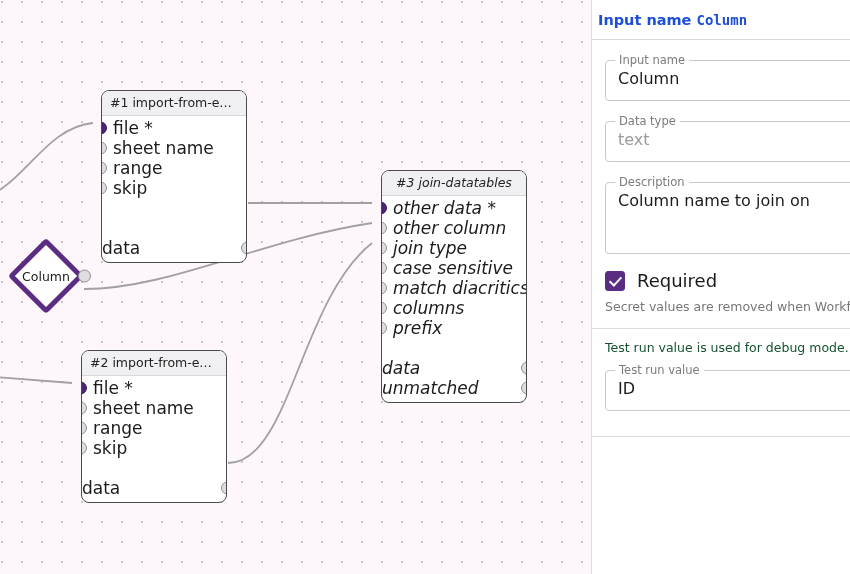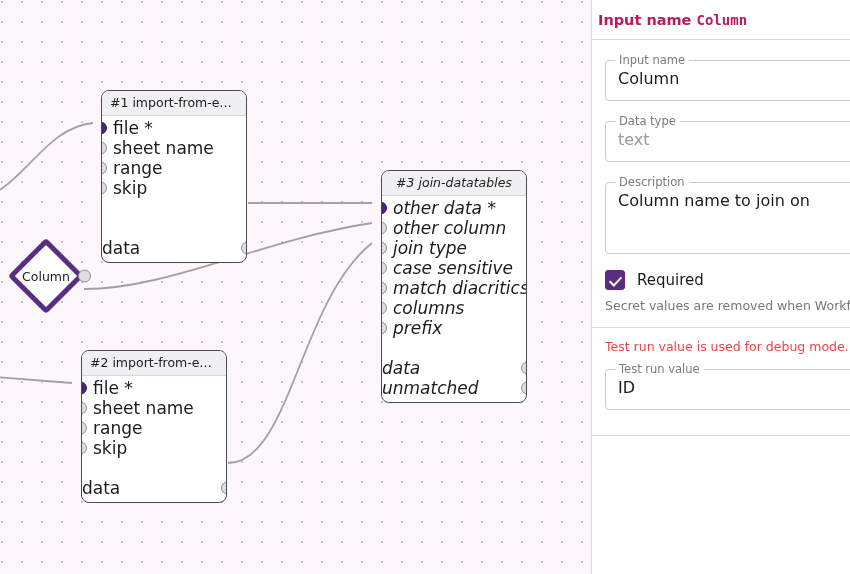--- a/index.html
+++ b/index.html
@@ -104,21 +104,21 @@
     position: absolute;
     left: 591px; top: 0;
     width: 259px; height: 574px;
     background: #ffffff;
     border-left: 1px solid #dcdcdc;
   }
   #panel-title {
     padding: 12px 0 11px 6px;
     font-size: 14.5px;
     font-weight: bold;
-    color: #be185d;
+    color: #1d4ed8;
     border-bottom: 1px solid #d8d8d8;
     white-space: nowrap;
   }
   #panel-title .mono {
     font-family: "DejaVu Sans Mono", "Liberation Mono", monospace;
     font-weight: bold;
     font-size: 14px;
   }
 
   
@@ -167,39 +167,39 @@
     content: "";
     position: absolute;
     left: 6px; top: 2.5px;
     width: 5px; height: 10px;
     border: solid #ffffff;
     border-width: 0 2.2px 2.2px 0;
     transform: rotate(43deg);
   }
   .check-label {
     margin-left: 12px;
-    font-size: 15px;
+    font-size: 18px;
     color: #1b1b1b;
   }
   .hint {
     margin: 8px 0 0 13px;
     font-size: 12.5px;
     color: #777777;
     white-space: nowrap;
     width: 270px;
     overflow: hidden;
   }
   .divider {
     margin-top: 14px;
     border-top: 1px solid #dcdcdc;
   }
   .section-note {
     margin: 11px 0 0 13px;
     font-size: 12.5px;
-    color: #ef4444;
+    color: #14532d;
     white-space: nowrap;
   }
 </style>
 </head>
 <body>
 
 <div id="app">
 
   <div id="canvas">
 

